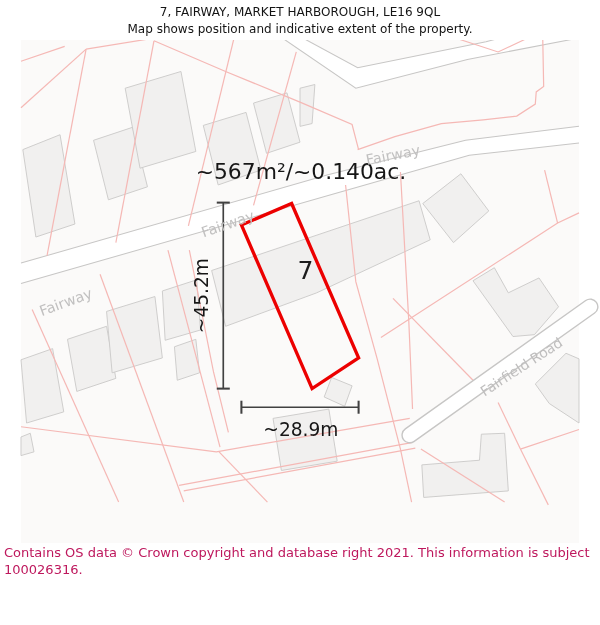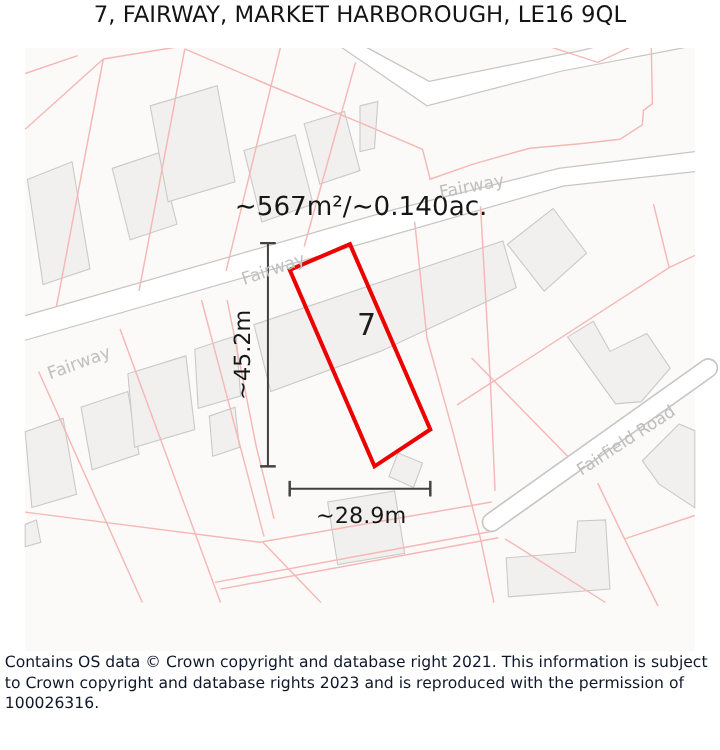--- a/index.html
+++ b/index.html
@@ -1,33 +1,34 @@
 <!DOCTYPE html>
 <html><head>
 <meta charset="utf-8">
 <style>
   html,body{margin:0;padding:0;background:#ffffff;}
   .page{position:relative;width:600px;height:625px;background:#ffffff;overflow:hidden;
         font-family:"DejaVu Sans","Liberation Sans",sans-serif;}
   .header{position:absolute;top:0;left:0;width:600px;height:40px;text-align:center;
-          font-size:19px;line-height:17px;color:#141414;padding-top:4px;box-sizing:border-box;
+          font-size:12px;line-height:17px;color:#141414;padding-top:4px;box-sizing:border-box;
           background:#ffffff;z-index:3;}
   .map-wrap{position:absolute;top:38px;left:0;width:600px;height:505px;z-index:1;}
   svg{display:block;}
   .footer{position:absolute;top:543px;left:0;width:600px;height:82px;background:#ffffff;
-          font-size:13px;line-height:16.8px;color:#0f172a;padding:2px 4px 0 4px;box-sizing:border-box;
+          font-size:13px;line-height:16.8px;color:#be185d;padding:2px 4px 0 4px;box-sizing:border-box;
           z-index:3;}
 </style>
 </head>
 <body>
 
 <div class="page">
 
   <div class="header">
     <div>7, FAIRWAY, MARKET HARBOROUGH, LE16 9QL</div>
+    <div>Map shows position and indicative extent of the property.</div>
   </div>
 
   <div class="map-wrap">
     <svg id="map-svg" width="600" height="505" viewBox="0 38 600 543" xmlns="http://www.w3.org/2000/svg">
         <rect x="0" y="38" width="600" height="543" fill="#fbfaf9"></rect>
         <polygon points="0,280 330,185 478,148 600,133 600,151 482,164 335,206 0,302" fill="#ffffff"></polygon>
         <polyline points="0,280 330,185 478,148 600,133" fill="none" stroke="#c7c6c5" stroke-width="1.1"></polyline>
         <polyline points="0,302 335,206 482,164 600,151" fill="none" stroke="#c7c6c5" stroke-width="1.1"></polyline>
         <polygon points="303,38 362,70 500,42 523,36 600,38 480,61 360,92 281,38" fill="#ffffff"></polygon>
         <polyline points="303,38 362,70 500,42 523,36" fill="none" stroke="#c7c6c5" stroke-width="1.1"></polyline>
@@ -93,17 +94,16 @@
         <text x="301" y="466" fill="#161616" font-size="20" text-anchor="middle" font-family="&quot;DejaVu Sans&quot;,&quot;Liberation Sans&quot;,sans-serif">~28.9m</text>
         <text x="401" y="169" fill="#c1c0c0" font-size="15.5" text-anchor="middle" font-family="&quot;DejaVu Sans&quot;,&quot;Liberation Sans&quot;,sans-serif" transform="rotate(-11 401 169)">Fairway</text>
         <text x="224" y="243" fill="#c1c0c0" font-size="15.5" text-anchor="middle" font-family="&quot;DejaVu Sans&quot;,&quot;Liberation Sans&quot;,sans-serif" transform="rotate(-19 224 243)">Fairway</text>
         <text x="50" y="327" fill="#c1c0c0" font-size="15.5" text-anchor="middle" font-family="&quot;DejaVu Sans&quot;,&quot;Liberation Sans&quot;,sans-serif" transform="rotate(-20 50 327)">Fairway</text>
         <text x="541" y="396" fill="#bfbebe" font-size="15" text-anchor="middle" font-family="&quot;DejaVu Sans&quot;,&quot;Liberation Sans&quot;,sans-serif" transform="rotate(-33 541 396)">Fairfield Road</text>
       </svg>
   </div>
 
   <div class="footer">
     <div>Contains OS data © Crown copyright and database right 2021. This information is subject</div>
-    <div>to Crown copyright and database rights 2023 and is reproduced with the permission of</div>
     <div>100026316.</div>
   </div>
 
 </div>
 
 </body></html>

